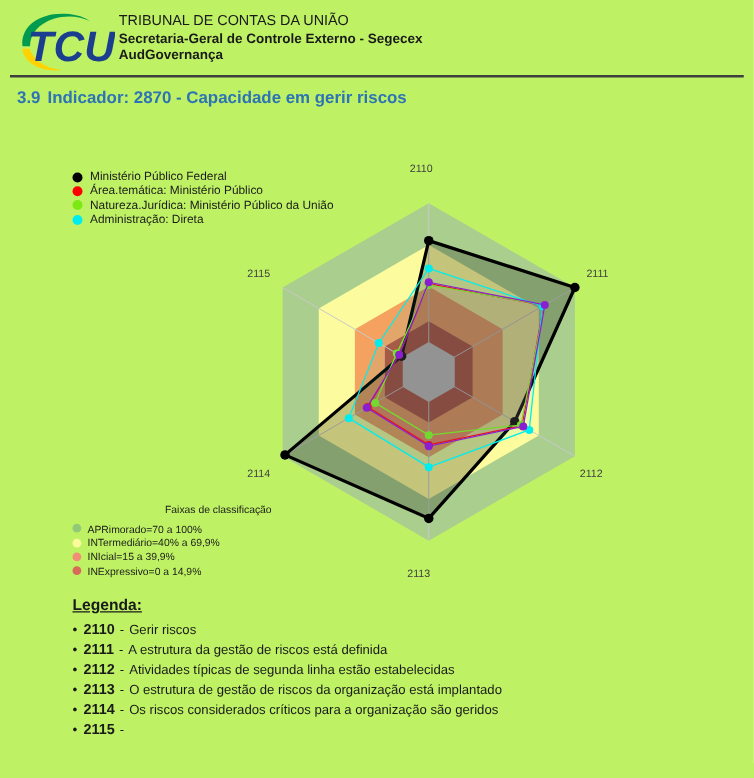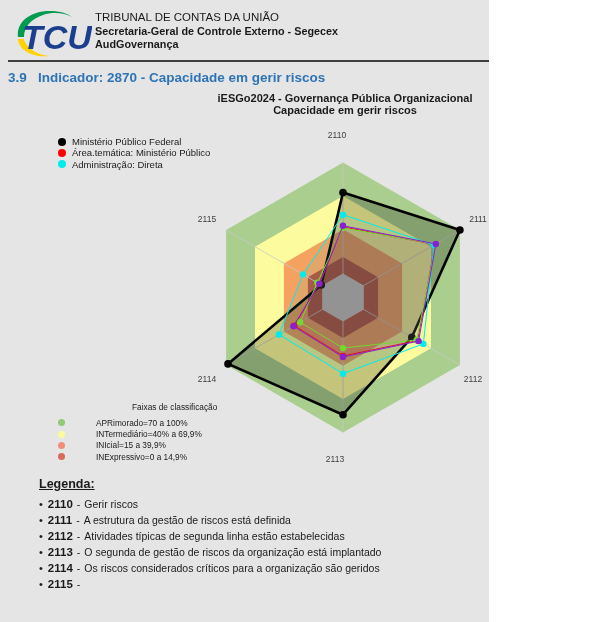--- a/index.html
+++ b/index.html
@@ -1,46 +1,46 @@
 <!DOCTYPE html>
 <html><head>
 <meta charset="utf-8">
 <style>
   * { margin:0; padding:0; box-sizing:border-box; }
   body { background:#fff; font-family:"Liberation Sans", sans-serif; }
-  .page { position:relative; width:489px; height:622px; background:#e5e5e5; overflow:hidden; color:#1a1a1a; }
+  .page { position:relative; width:603px; height:622px; background:#bef264; overflow:hidden; color:#1a1a1a; }
 
   
   .logo { position:absolute; left:12px; top:7px; width:80px; height:52px; }
   .org { position:absolute; left:95px; top:11px; }
   .org-l1 { font-size:11.5px; font-weight:normal; line-height:13.5px; }
   .org-l2, .org-l3 { font-size:10.8px; font-weight:bold; line-height:13px; }
   .rule { position:absolute; left:8px; top:60px; width:587px; height:2px; }
 
   .section-h { position:absolute; left:8px; top:70px; font-weight:bold; font-size:13.5px; }
-  .section-h .num { display:inline-block; width:30px; }
+  .section-h .num { display:inline-block; width:30px;text-align:center; }
 
   
   .chart-title { position:absolute; left:150px; top:93px; width:390px; text-align:center;
                  font-weight:bold; font-size:11px; line-height:11.5px; }
   .series-legend { position:absolute; left:58px; top:136px; }
   .series-row { display:flex; align-items:center; height:11.3px; }
   .series-dot { width:8px; height:8px; border-radius:50%; margin-right:6px; flex:0 0 auto; }
   .series-label { font-size:9.5px; white-space:nowrap; }
 
   #radar-svg { position:absolute; left:150px; top:120px; }
 
   .faixas { position:absolute; left:58px; top:402px; }
   .faixas-title { font-size:8.3px; margin-left:26px; margin-bottom:5px;padding-left:48px; }
-  .faixas-row { display:flex; align-items:center; height:11.4px;gap:26px; }
+  .faixas-row { display:flex; align-items:center; height:11.4px; }
   .faixas-dot { width:7px; height:7px; border-radius:50%; margin-right:5px; flex:0 0 auto; }
   .faixas-label { font-size:8.3px; white-space:nowrap; }
 
   
-  .legenda { position:absolute; left:39px; top:477px; }
+  .legenda { position:absolute; left:58px; top:477px; }
   .legenda-h { font-size:12.5px; font-weight:bold; text-decoration:underline; margin-bottom:5px; }
   .legenda-item { display:flex; align-items:baseline; line-height:16px; font-size:10.5px; }
   .legenda-item .bullet { margin-right:5px; font-size:11px; }
   .legenda-item .code { font-weight:bold; font-size:11.5px; margin-right:4px; }
   .legenda-item .sep { margin-right:4px; }
 </style>
 </head>
 <body>
 
 <div class="page">
@@ -58,33 +58,33 @@
     <div class="org-l2">Secretaria-Geral de Controle Externo - Segecex</div>
     <div class="org-l3">AudGovernança</div>
   </div>
 
   <div class="rule" style="background: rgb(63, 63, 63);"></div>
 
   <div class="section-h" style="color: rgb(46, 116, 181);">
     <span class="num">3.9</span><span>Indicador: 2870 - Capacidade em gerir riscos</span>
   </div>
 
-  <div class="chart-title">
-    <div>iESGo2024 - Governança Pública Organizacional</div>
-    <div>Capacidade em gerir riscos</div>
-  </div>
 
   <div class="series-legend">
     <div class="series-row">
       <span class="series-dot" style="background: rgb(0, 0, 0);"></span>
       <span class="series-label">Ministério Público Federal</span>
     </div>
     <div class="series-row">
       <span class="series-dot" style="background: rgb(255, 0, 0);"></span>
       <span class="series-label">Área.temática: Ministério Público</span>
+    </div>
+    <div class="series-row">
+      <span class="series-dot" style="background: rgb(124, 232, 20);"></span>
+      <span class="series-label">Natureza.Jurídica: Ministério Público da União</span>
     </div>
     <div class="series-row">
       <span class="series-dot" style="background: rgb(0, 237, 237);"></span>
       <span class="series-label">Administração: Direta</span>
     </div>
   </div>
 
   <svg id="radar-svg" width="390" height="350" viewBox="0 0 390 350">
       <polygon points="193.0,42.5 309.9,110.0 309.9,245.0 193.0,312.5 76.1,245.0 76.1,110.0" fill="#A9CE8E"></polygon>
       <polygon points="193.0,75.9 281.0,126.7 281.0,228.3 193.0,279.1 105.0,228.3 105.0,126.7" fill="#FCFC9E"></polygon>
@@ -177,21 +177,21 @@
     <div class="legenda-item">
       <span class="bullet">•</span>
       <span class="code">2112</span>
       <span class="sep">-</span>
       <span class="desc">Atividades típicas de segunda linha estão estabelecidas</span>
     </div>
     <div class="legenda-item">
       <span class="bullet">•</span>
       <span class="code">2113</span>
       <span class="sep">-</span>
-      <span class="desc">O segunda de gestão de riscos da organização está implantado</span>
+      <span class="desc">O estrutura de gestão de riscos da organização está implantado</span>
     </div>
     <div class="legenda-item">
       <span class="bullet">•</span>
       <span class="code">2114</span>
       <span class="sep">-</span>
       <span class="desc">Os riscos considerados críticos para a organização são geridos</span>
     </div>
     <div class="legenda-item">
       <span class="bullet">•</span>
       <span class="code">2115</span>

